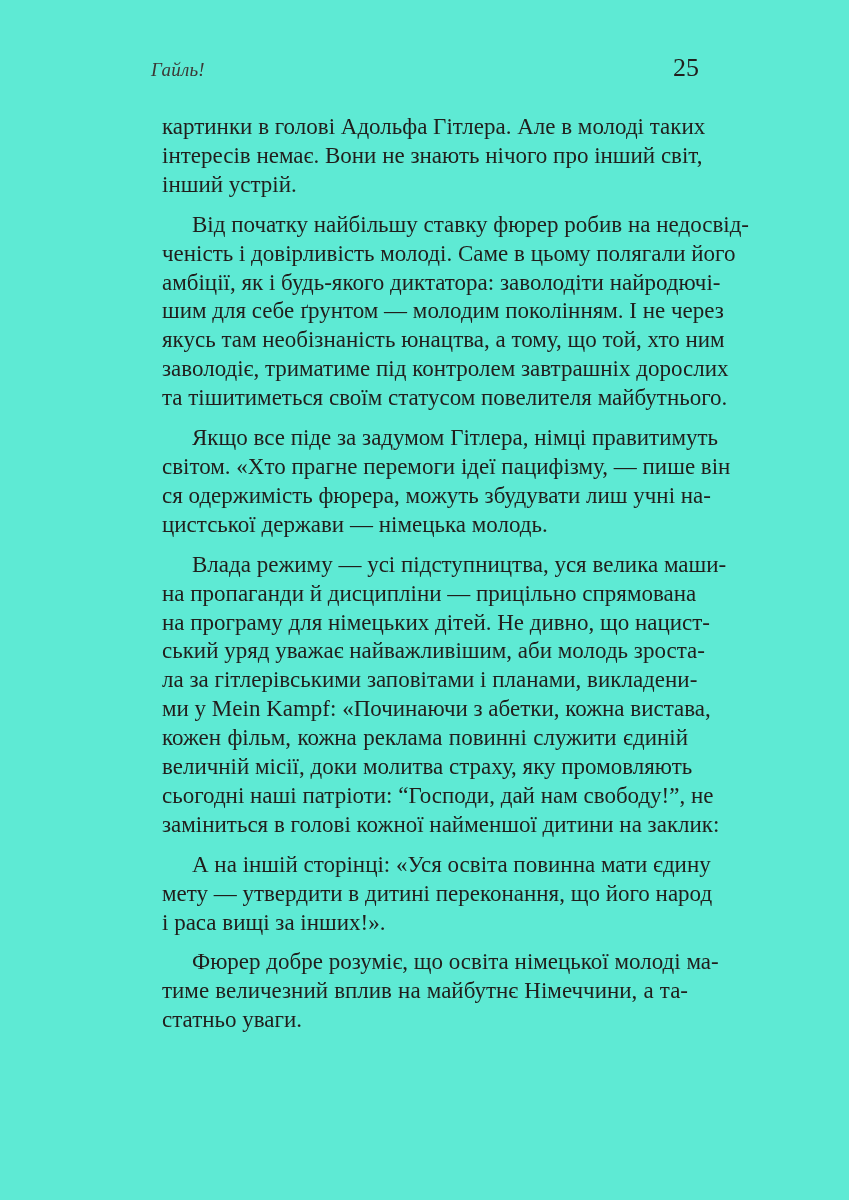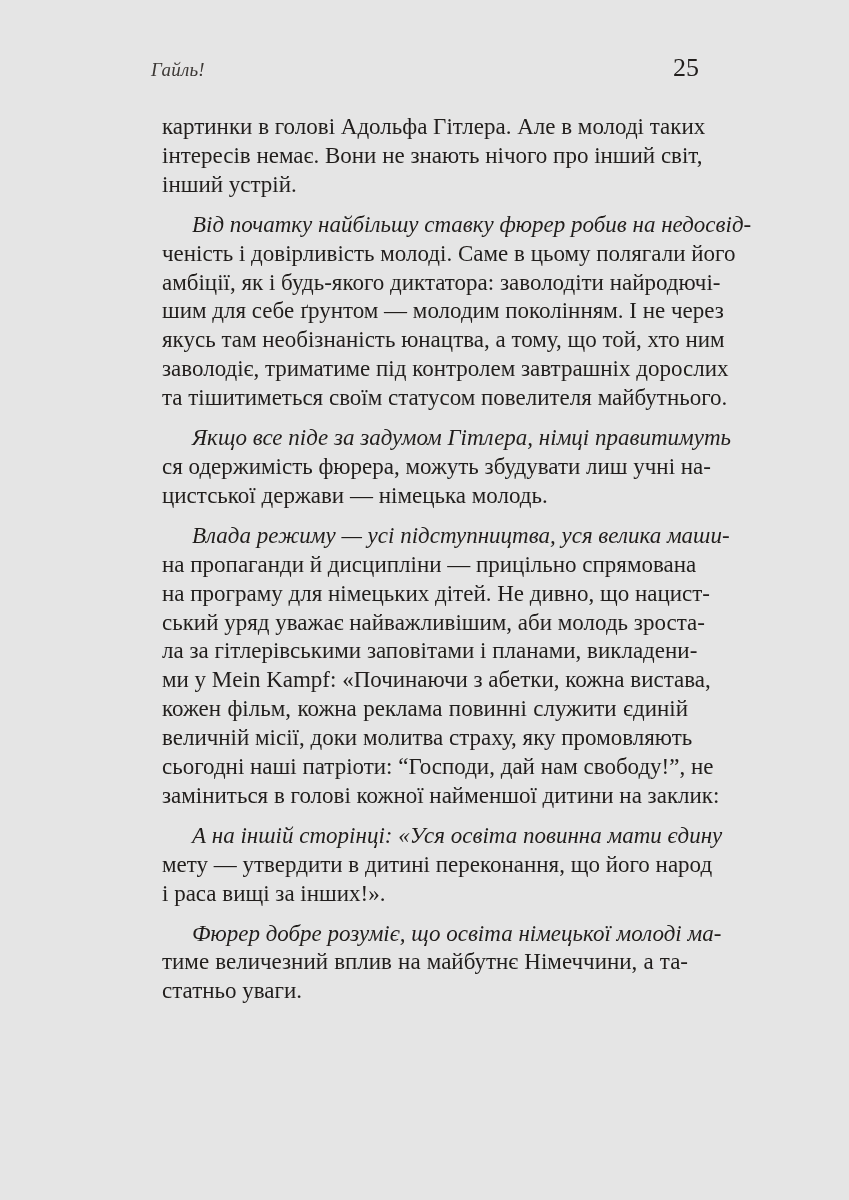--- a/index.html
+++ b/index.html
@@ -4,21 +4,21 @@
 <style>
   html, body {
     margin: 0;
     padding: 0;
     background: #ffffff;
   }
   .page {
     position: relative;
     width: 849px;
     height: 1200px;
-    background: #e5e5e5;
+    background: #5eead4;
     overflow: hidden;
     font-family: "Liberation Serif", "DejaVu Serif", serif;
     color: #211e1c;
   }
   .page-header {
     position: absolute;
     left: 151px;
     right: 150px;
     top: 56px;
     display: flex;
@@ -52,21 +52,20 @@
   .line {
     text-align: justify;
     text-align-last: justify;
     white-space: nowrap;
   }
   .line.last {
     text-align-last: left;
   }
   .paragraph.indented .line.first {
     padding-left: 30px;
-    font-style: italic;
   }
 </style>
 </head>
 <body>
 
 <div class="page">
   <div class="page-header">
     <span class="running-title">Гайль!</span>
     <span class="page-number">25</span>
   </div>
@@ -80,20 +79,21 @@
         <div class="line first">Від початку найбільшу ставку фюрер робив на недосвід-</div>
         <div class="line">ченість і довірливість молоді. Саме в цьому полягали його</div>
         <div class="line">амбіції, як і будь-якого диктатора: заволодіти найродючі-</div>
         <div class="line">шим для себе ґрунтом — молодим поколінням. І не через</div>
         <div class="line">якусь там необізнаність юнацтва, а тому, що той, хто ним</div>
         <div class="line">заволодіє, триматиме під контролем завтрашніх дорослих</div>
         <div class="line last">та тішитиметься своїм статусом повелителя майбутнього.</div>
       </div>
       <div class="paragraph indented">
         <div class="line first">Якщо все піде за задумом Гітлера, німці правитимуть</div>
+        <div class="line">світом. «Хто прагне перемоги ідеї пацифізму, — пише він</div>
         <div class="line">ся одержимість фюрера, можуть збудувати лиш учні на-</div>
         <div class="line last">цистської держави — німецька молодь.</div>
       </div>
       <div class="paragraph indented">
         <div class="line first">Влада режиму — усі підступництва, уся велика маши-</div>
         <div class="line">на пропаганди й дисципліни — прицільно спрямована</div>
         <div class="line">на програму для німецьких дітей. Не дивно, що нацист-</div>
         <div class="line">ський уряд уважає найважливішим, аби молодь зроста-</div>
         <div class="line">ла за гітлерівськими заповітами і планами, викладени-</div>
         <div class="line">ми у Mein Kampf: «Починаючи з абетки, кожна вистава,</div>

